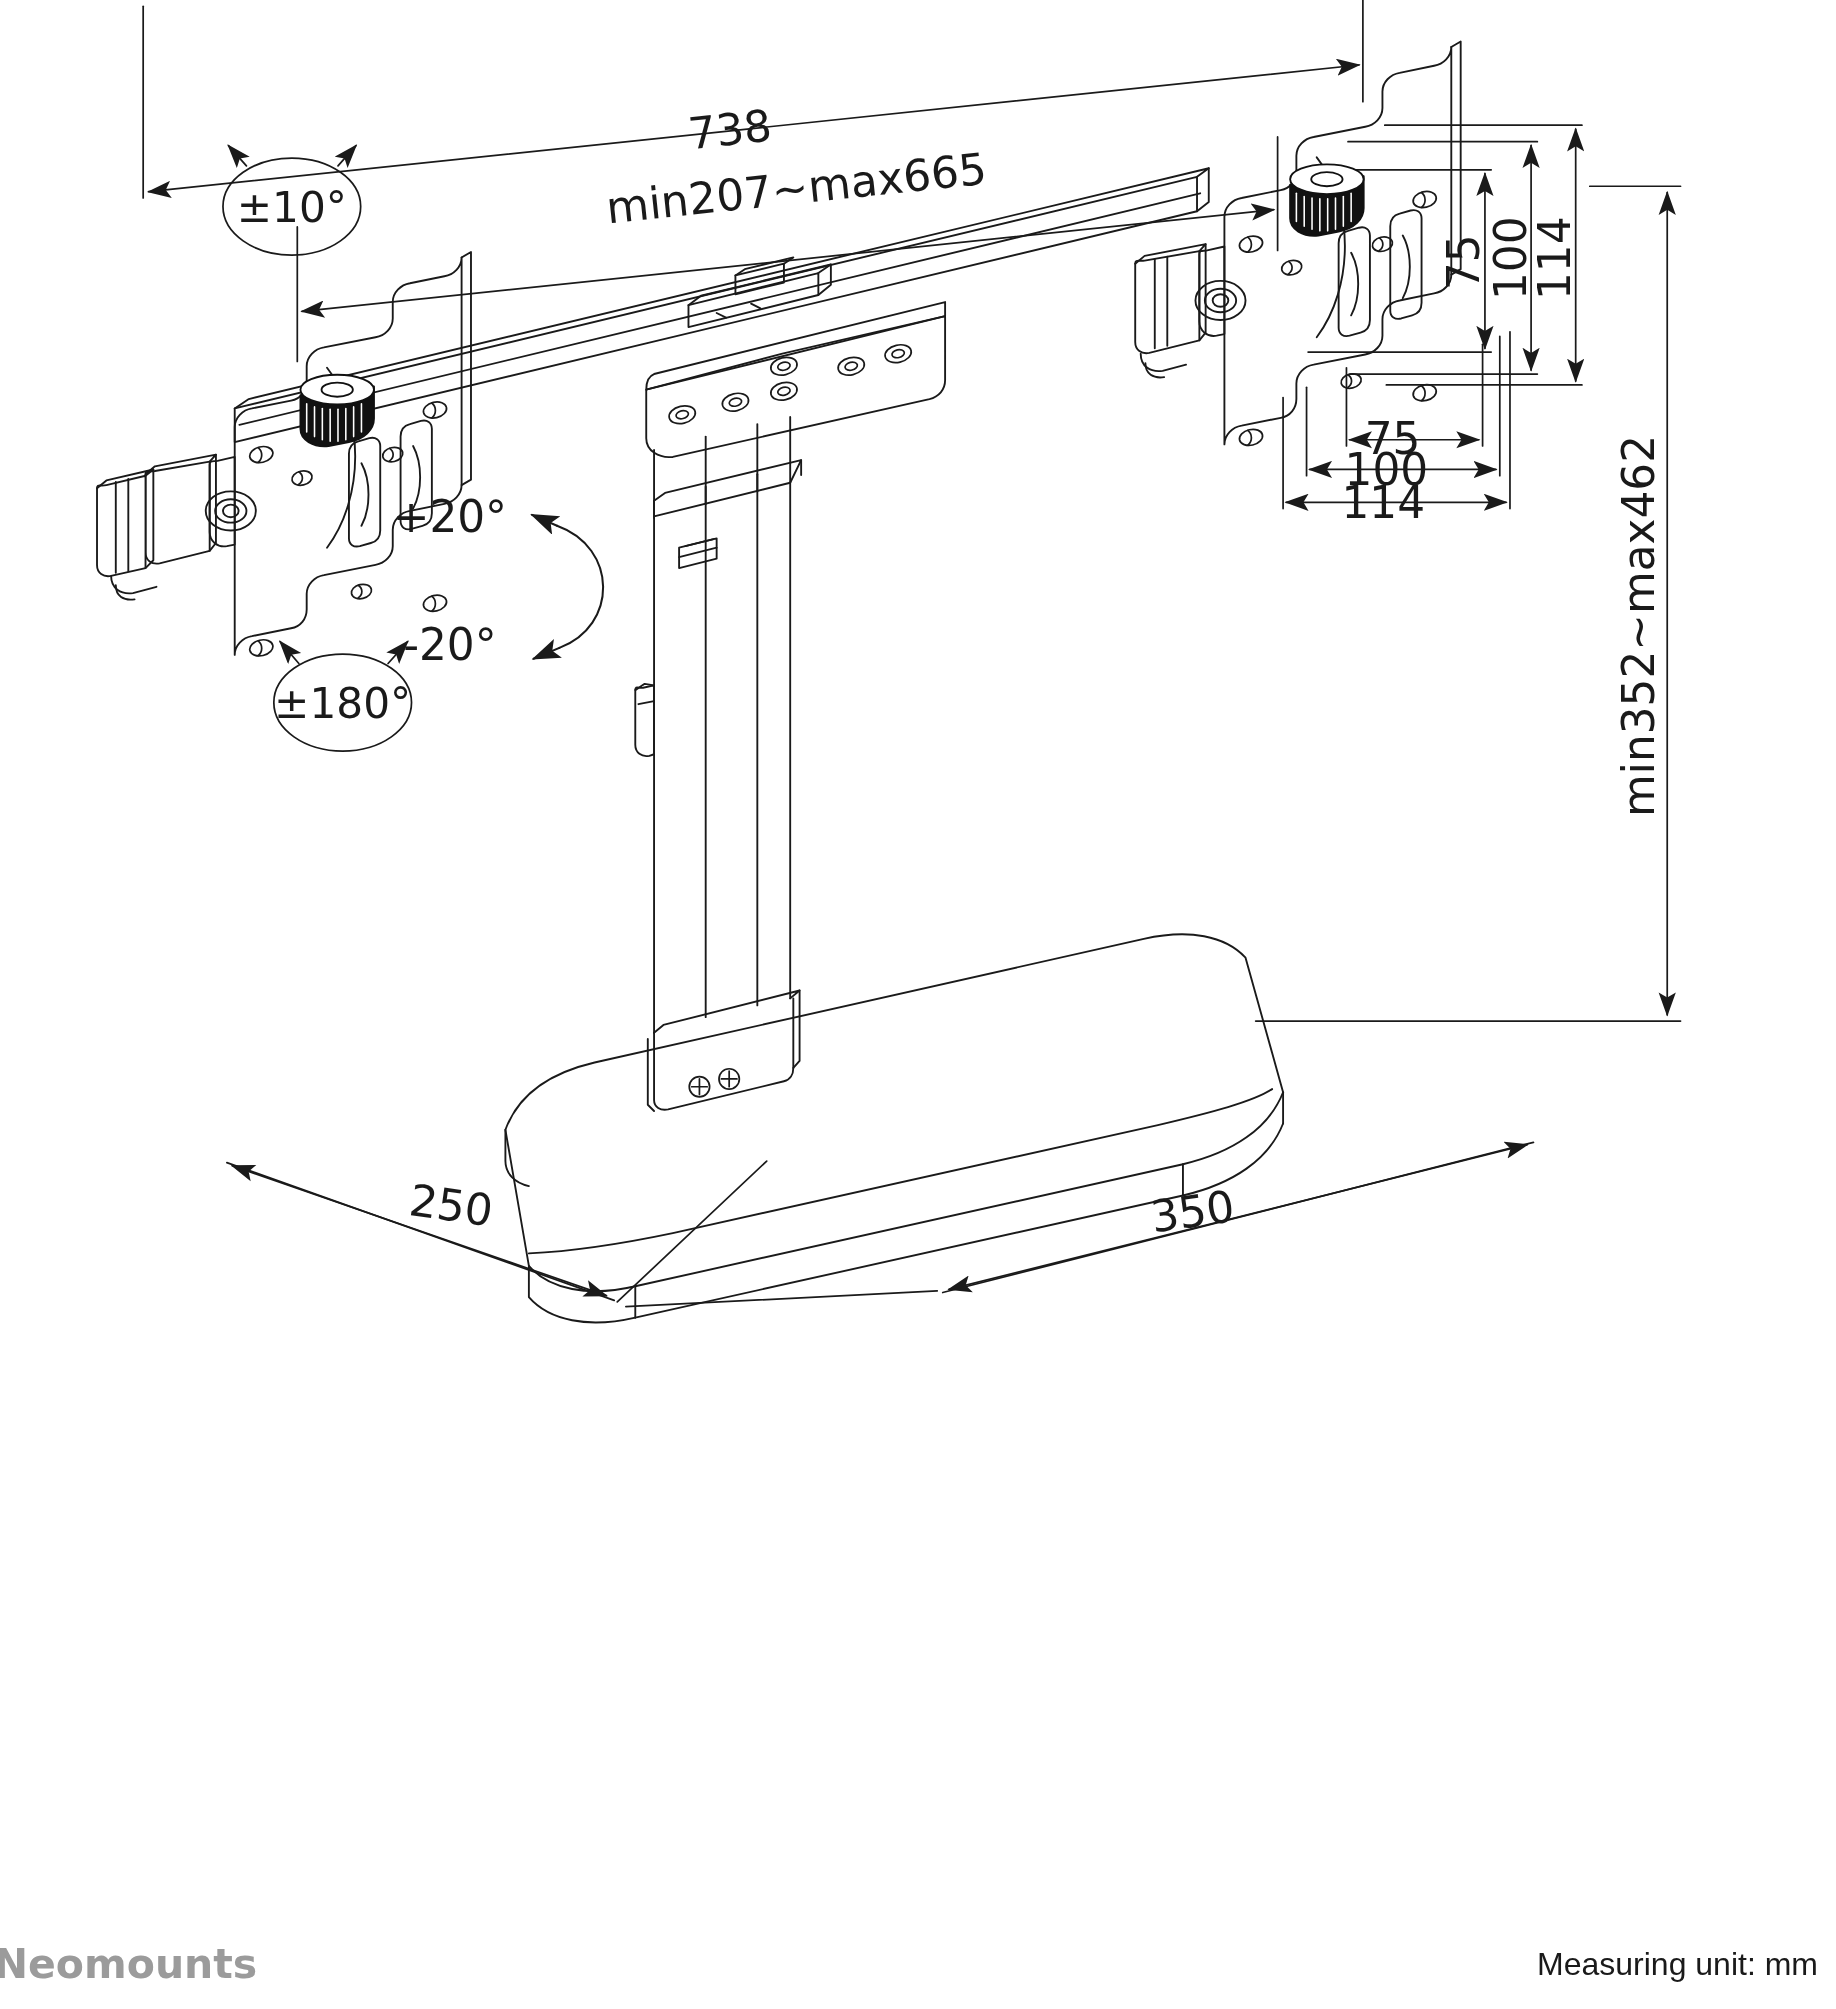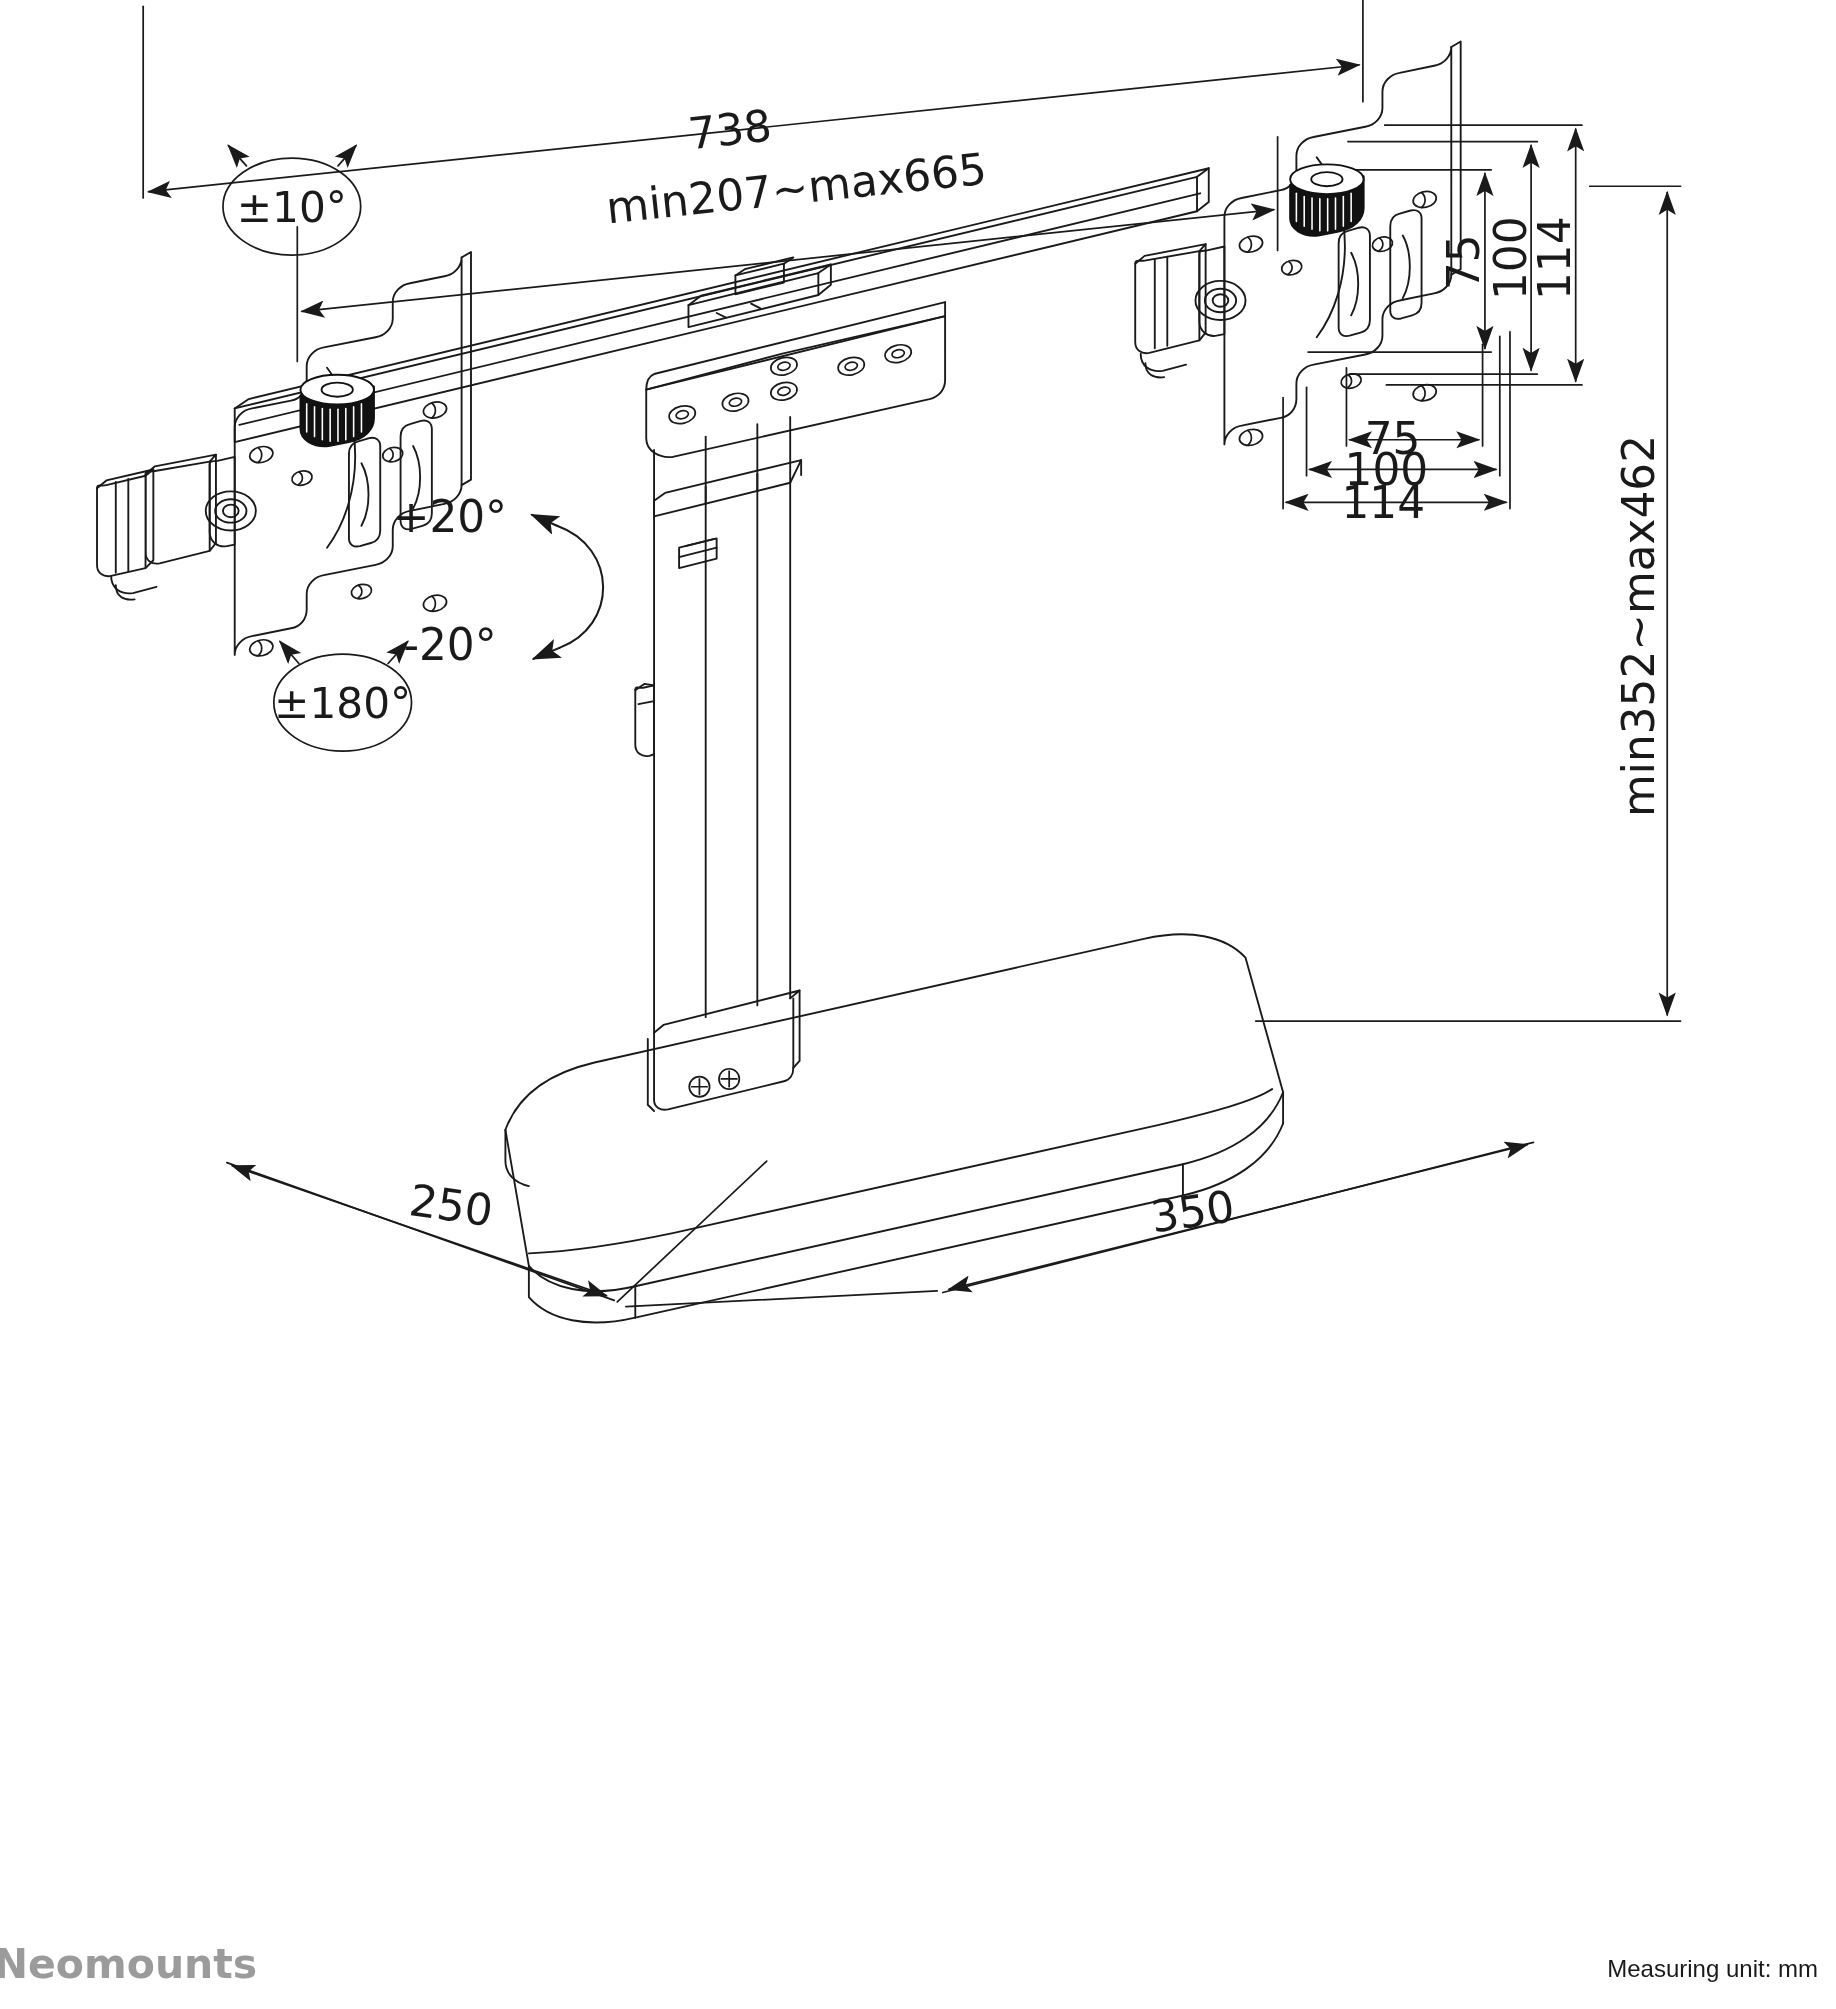--- a/index.html
+++ b/index.html
@@ -27,21 +27,21 @@
     font-weight:700;
     color:#9b9b9b;
     letter-spacing:0px;
     white-space:nowrap;
   }
   .footer-unit{
     position:absolute;
     right:19px;
     bottom:26.6px;
     font-family:"Liberation Sans", sans-serif;
-    font-size:24px;
+    font-size:32px;
     font-weight:400;
     color:#1a1a1a;
     white-space:nowrap;
   }
 </style>
 </head>
 <body>
 
 <div id="sheet">
 

